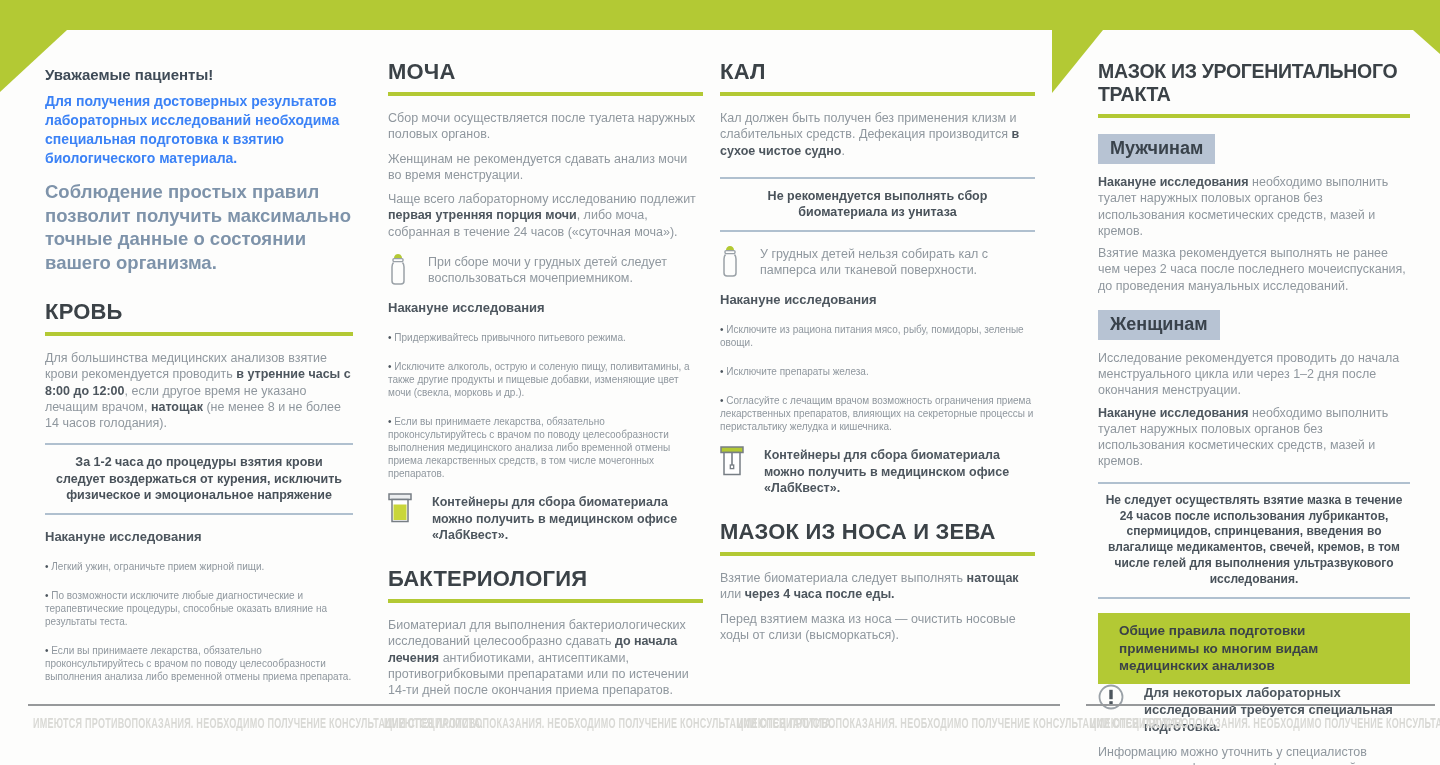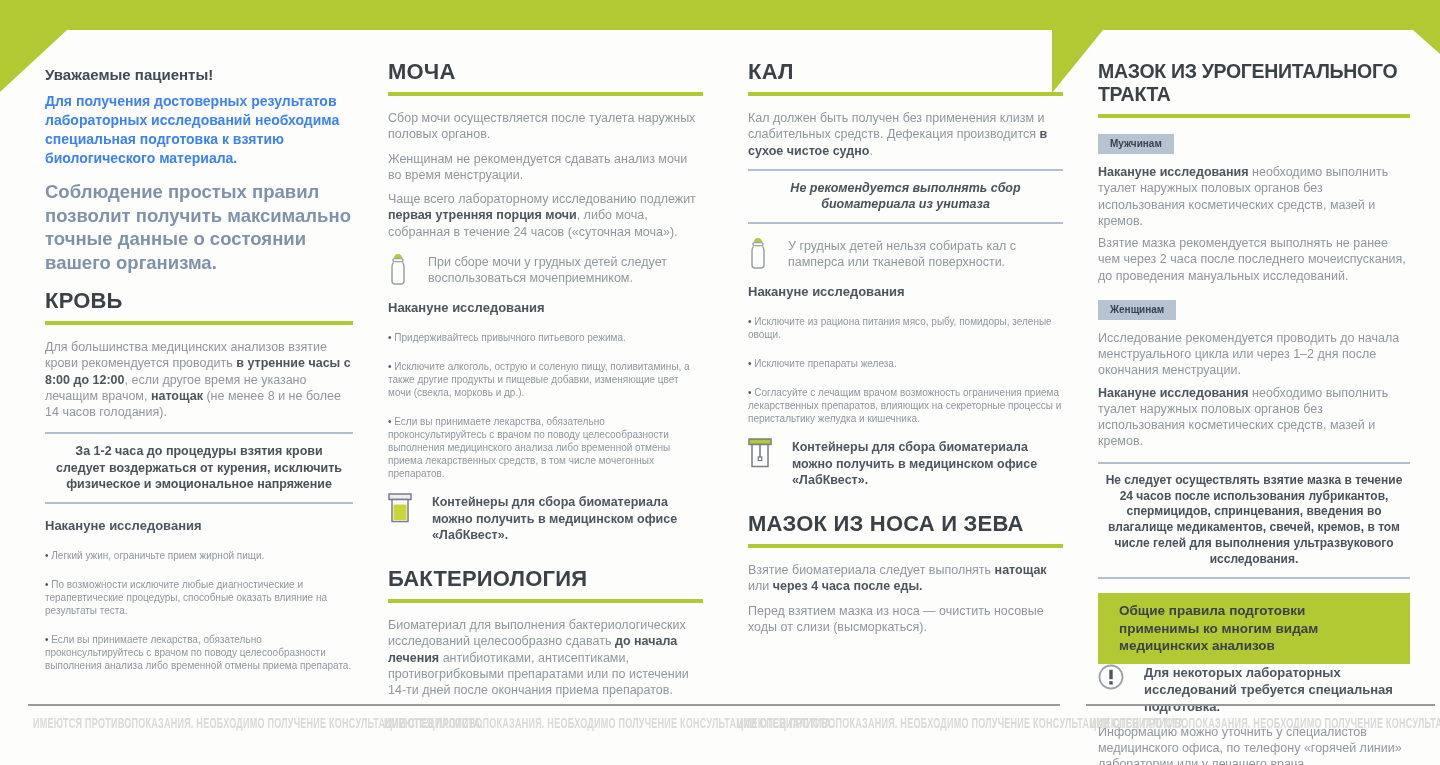--- a/index.html
+++ b/index.html
@@ -23,21 +23,21 @@
   .corner-left{position:absolute;left:0;top:30px;width:67px;height:62px;background:var(--green);
     clip-path:polygon(0 0,100% 0,0 100%);}
   .corner-p4{position:absolute;left:1052px;top:30px;width:51px;height:63px;background:var(--green);
     clip-path:polygon(0 0,100% 0,0 100%);}
   .corner-right{position:absolute;left:1413px;top:30px;width:27px;height:24px;background:var(--green);
     clip-path:polygon(0 0,100% 0,100% 100%);}
 
   .panel{position:absolute;top:0;padding-top:60px;}
   .panel-1{left:45px;width:308px;}
   .panel-2{left:388px;width:315px;}
-  .panel-3{left:748px;width:315px;}
+  .panel-3{left:720px;width:315px;}
   .panel-4{left:1098px;width:312px;}
 
   .greeting{font-size:15px;font-weight:bold;color:#3f4b57;margin-top:6px;}
   .lead{font-size:14px;font-weight:bold;color:#3b82f6;line-height:1.36;margin-top:9px;}
   .statement{font-size:18.5px;font-weight:bold;color:var(--blue-gray);line-height:1.27;margin-top:12px;}
 
   .h1{font-size:22px;font-weight:bold;color:var(--dark);letter-spacing:0.2px;line-height:1.05;}
   .h1-long{font-size:19.5px;letter-spacing:-0.3px;line-height:1.16;}
   .bar{height:4px;background:var(--green);margin-top:9px;}
 
@@ -52,21 +52,21 @@
   .subhead{font-size:13px;font-weight:bold;color:var(--bold-dark);margin-top:14px;}
   .bullet{font-size:10px;color:var(--body-gray);line-height:1.3;margin-top:16px;}
   .bullet .dot{color:var(--bold-dark);}
 
   .icon-row{display:flex;align-items:flex-start;gap:20px;margin-top:13px;}
   .icon-row .txt{font-size:12.5px;line-height:1.3;color:var(--body-gray);padding-top:1px;}
   .icon-row .txt.strong{font-weight:bold;color:var(--bold-dark);}
   .icon-row svg{flex:0 0 auto;}
 
   .badge{display:inline-block;background:var(--badge-bg);color:#39424b;font-weight:bold;
-    font-size:10px;padding:4px 12px 5px;margin-top:16px;}
+    font-size:18px;padding:4px 12px 5px;margin-top:16px;}
   .greenbox{background:var(--green);color:#3b4247;font-weight:bold;font-size:13.5px;
     line-height:1.32;padding:9px 21px;margin-top:14px;}
   .note-sm{font-size:12px;}
 
   
   .footer-line{position:absolute;top:704px;height:2px;background:var(--line-gray);}
   .fl-left{left:28px;width:1032px;}
   .fl-right{left:1086px;width:349px;}
   .footer-text{position:absolute;top:714px;font-size:11px;font-weight:bold;color:var(--footer-gray);
     white-space:nowrap;transform:scale(0.82,1.35);transform-origin:0 0;letter-spacing:0.3px;}
@@ -80,21 +80,21 @@
   <div class="top-band"></div>
   <div class="corner-left"></div>
   <div class="corner-p4"></div>
   <div class="corner-right"></div>
 
   <div class="panel panel-1">
     <div class="greeting">Уважаемые пациенты!</div>
     <div class="lead">Для получения достоверных результатов лабораторных исследований необходима специальная подготовка к взятию биологического материала.</div>
     <div class="statement">Соблюдение простых правил позволит получить максимально точные данные о состоянии вашего организма.</div>
 
-    <div class="h1" style="margin-top:15px;">КРОВЬ</div>
+    <div class="h1" style="margin-top:26px;">КРОВЬ</div>
     <div class="bar"></div>
     <p class="body first">Для большинства медицинских анализов взятие крови рекомендуется проводить <b>в утренние часы с 8:00 до 12:00</b>, если другое время не указано лечащим врачом, <b>натощак</b> (не менее 8 и не более 14 часов голодания).</p>
     <div class="note">За 1-2 часа до процедуры взятия крови следует воздержаться от курения, исключить физическое и эмоциональное напряжение</div>
     <div class="subhead">Накануне исследования</div>
     <div class="bullet"><span class="dot">•</span> <span>Легкий ужин, ограничьте прием жирной пищи.</span></div>
     <div class="bullet"><span class="dot">•</span> <span>По возможности исключите любые диагностические и терапевтические процедуры, способные оказать влияние на результаты теста.</span></div>
     <div class="bullet"><span class="dot">•</span> <span>Если вы принимаете лекарства, обязательно проконсультируйтесь с врачом по поводу целесообразности выполнения анализа либо временной отмены приема препарата.</span></div>
   </div>
 
   <div class="panel panel-2">
@@ -129,21 +129,21 @@
 
     <div class="h1" style="margin-top:24px;">БАКТЕРИОЛОГИЯ</div>
     <div class="bar"></div>
     <p class="body first">Биоматериал для выполнения бактериологических исследований целесообразно сдавать <b>до начала лечения</b> антибиотиками, антисептиками, противогрибковыми препаратами или по истечении 14-ти дней после окончания приема препаратов.</p>
   </div>
 
   <div class="panel panel-3">
     <div class="h1">КАЛ</div>
     <div class="bar"></div>
     <p class="body first">Кал должен быть получен без применения клизм и слабительных средств. Дефекация производится <b>в сухое чистое судно</b>.</p>
-    <div class="note" style="margin-top:10px;font-style:italic;">Не рекомендуется выполнять сбор биоматериала из унитаза</div>
+    <div class="note" style="margin-top:18px;">Не рекомендуется выполнять сбор биоматериала из унитаза</div>
 
     <div class="icon-row">
       <svg width="20" height="32" viewBox="0 0 20 32">
         <path d="M10 1c-2.4 0-4 1.8-4 4h8c0-2.2-1.6-4-4-4z" fill="#b3c934"></path>
         <rect x="5" y="5.6" width="10" height="3" rx="1" fill="none" stroke="#9aa1a7" stroke-width="1.4"></rect>
         <path d="M5.5 9.6C4.2 11 4 12.5 4 14v14c0 1.7 1.3 3 3 3h6c1.7 0 3-1.3 3-3V14c0-1.5-.2-3-1.5-4.4" fill="none" stroke="#9aa1a7" stroke-width="1.5"></path>
       </svg>
       <div class="txt">У грудных детей нельзя собирать кал с памперса или тканевой поверхности.</div>
     </div>
 

